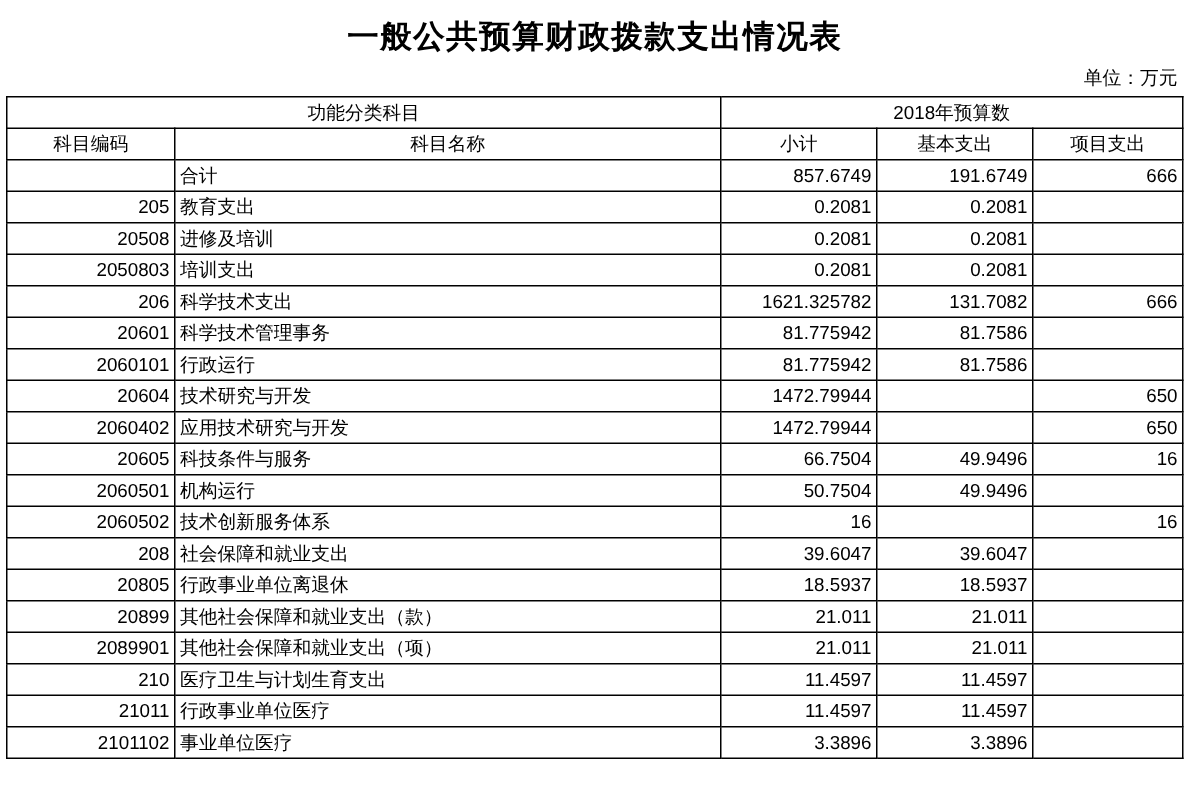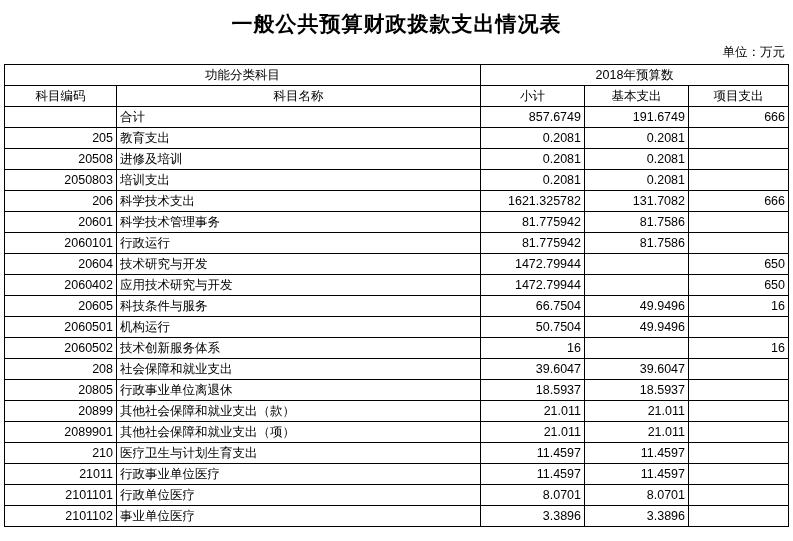--- a/index.html
+++ b/index.html
@@ -219,27 +219,20 @@
           <td class="num"></td>
         </tr>
         <tr>
           <td class="code">21011</td>
           <td class="name lv1">行政事业单位医疗</td>
           <td class="num">11.4597</td>
           <td class="num">11.4597</td>
           <td class="num"></td>
         </tr>
         <tr>
-          <td class="code">2101101</td>
-          <td class="name lv2">行政单位医疗</td>
-          <td class="num">8.0701</td>
-          <td class="num">8.0701</td>
-          <td class="num"></td>
-        </tr>
-        <tr>
           <td class="code">2101102</td>
           <td class="name lv2">事业单位医疗</td>
           <td class="num">3.3896</td>
           <td class="num">3.3896</td>
           <td class="num"></td>
         </tr>
       </tbody>
   </table>
 
 </div>

